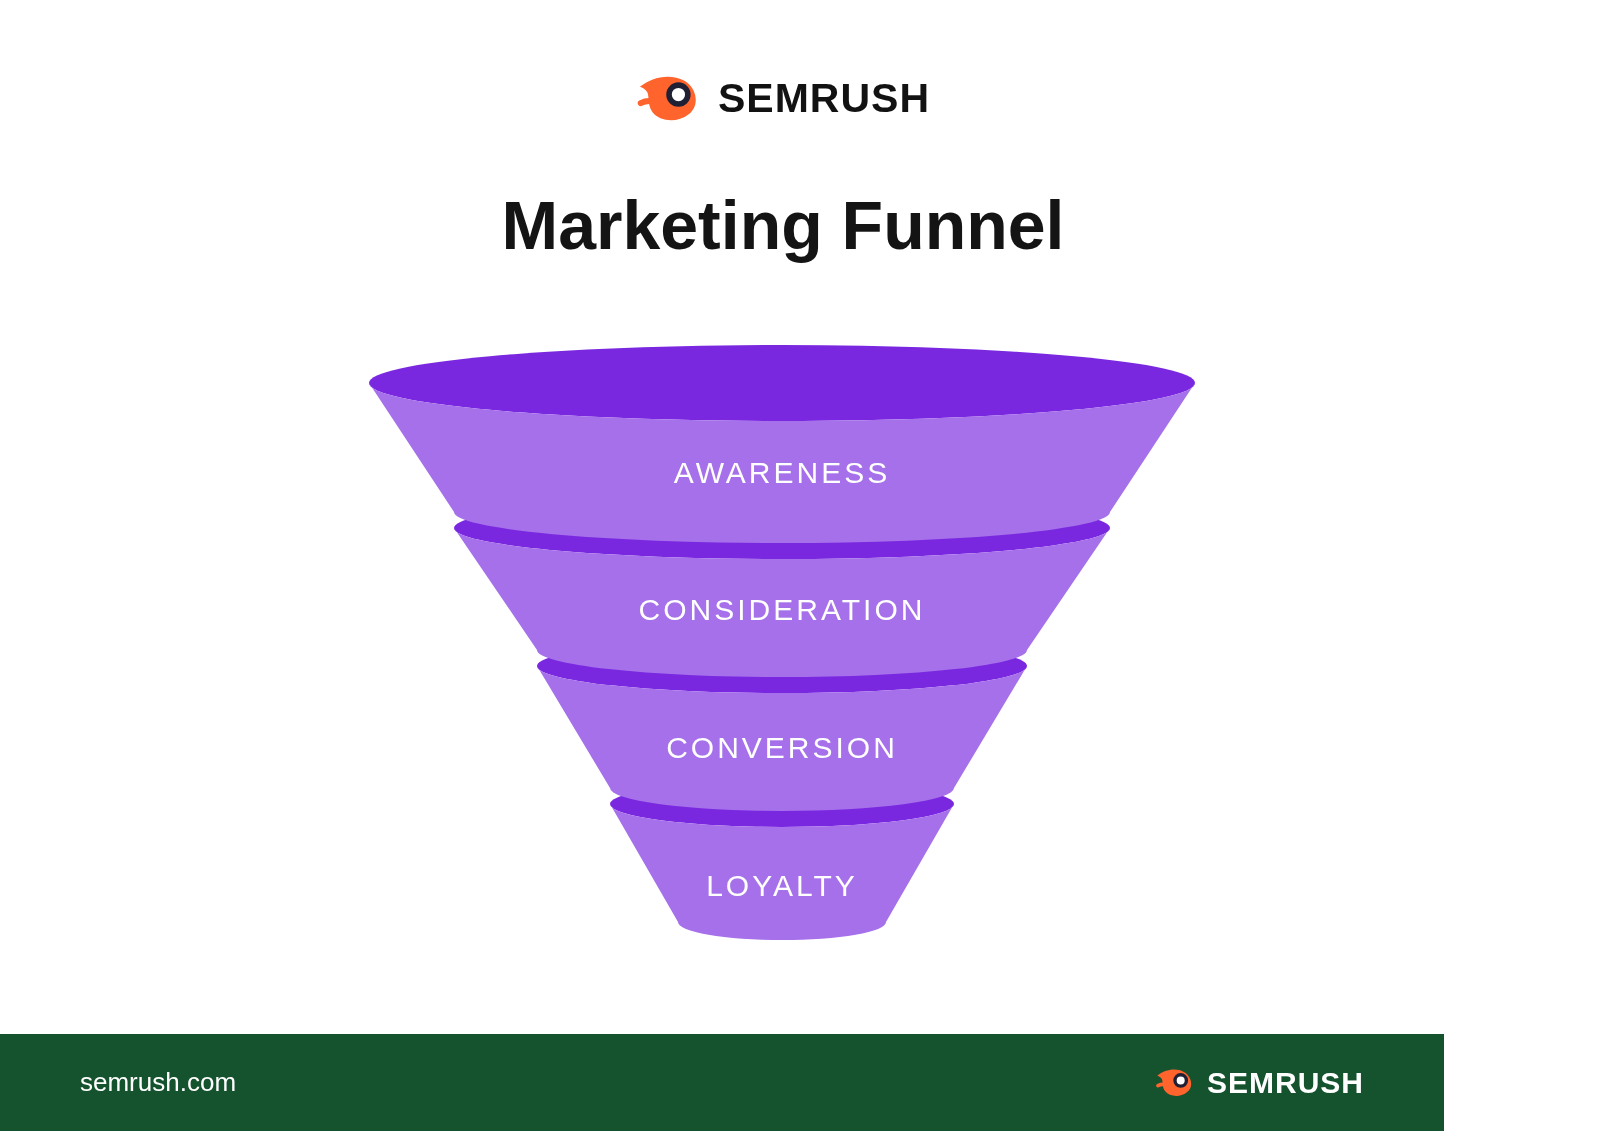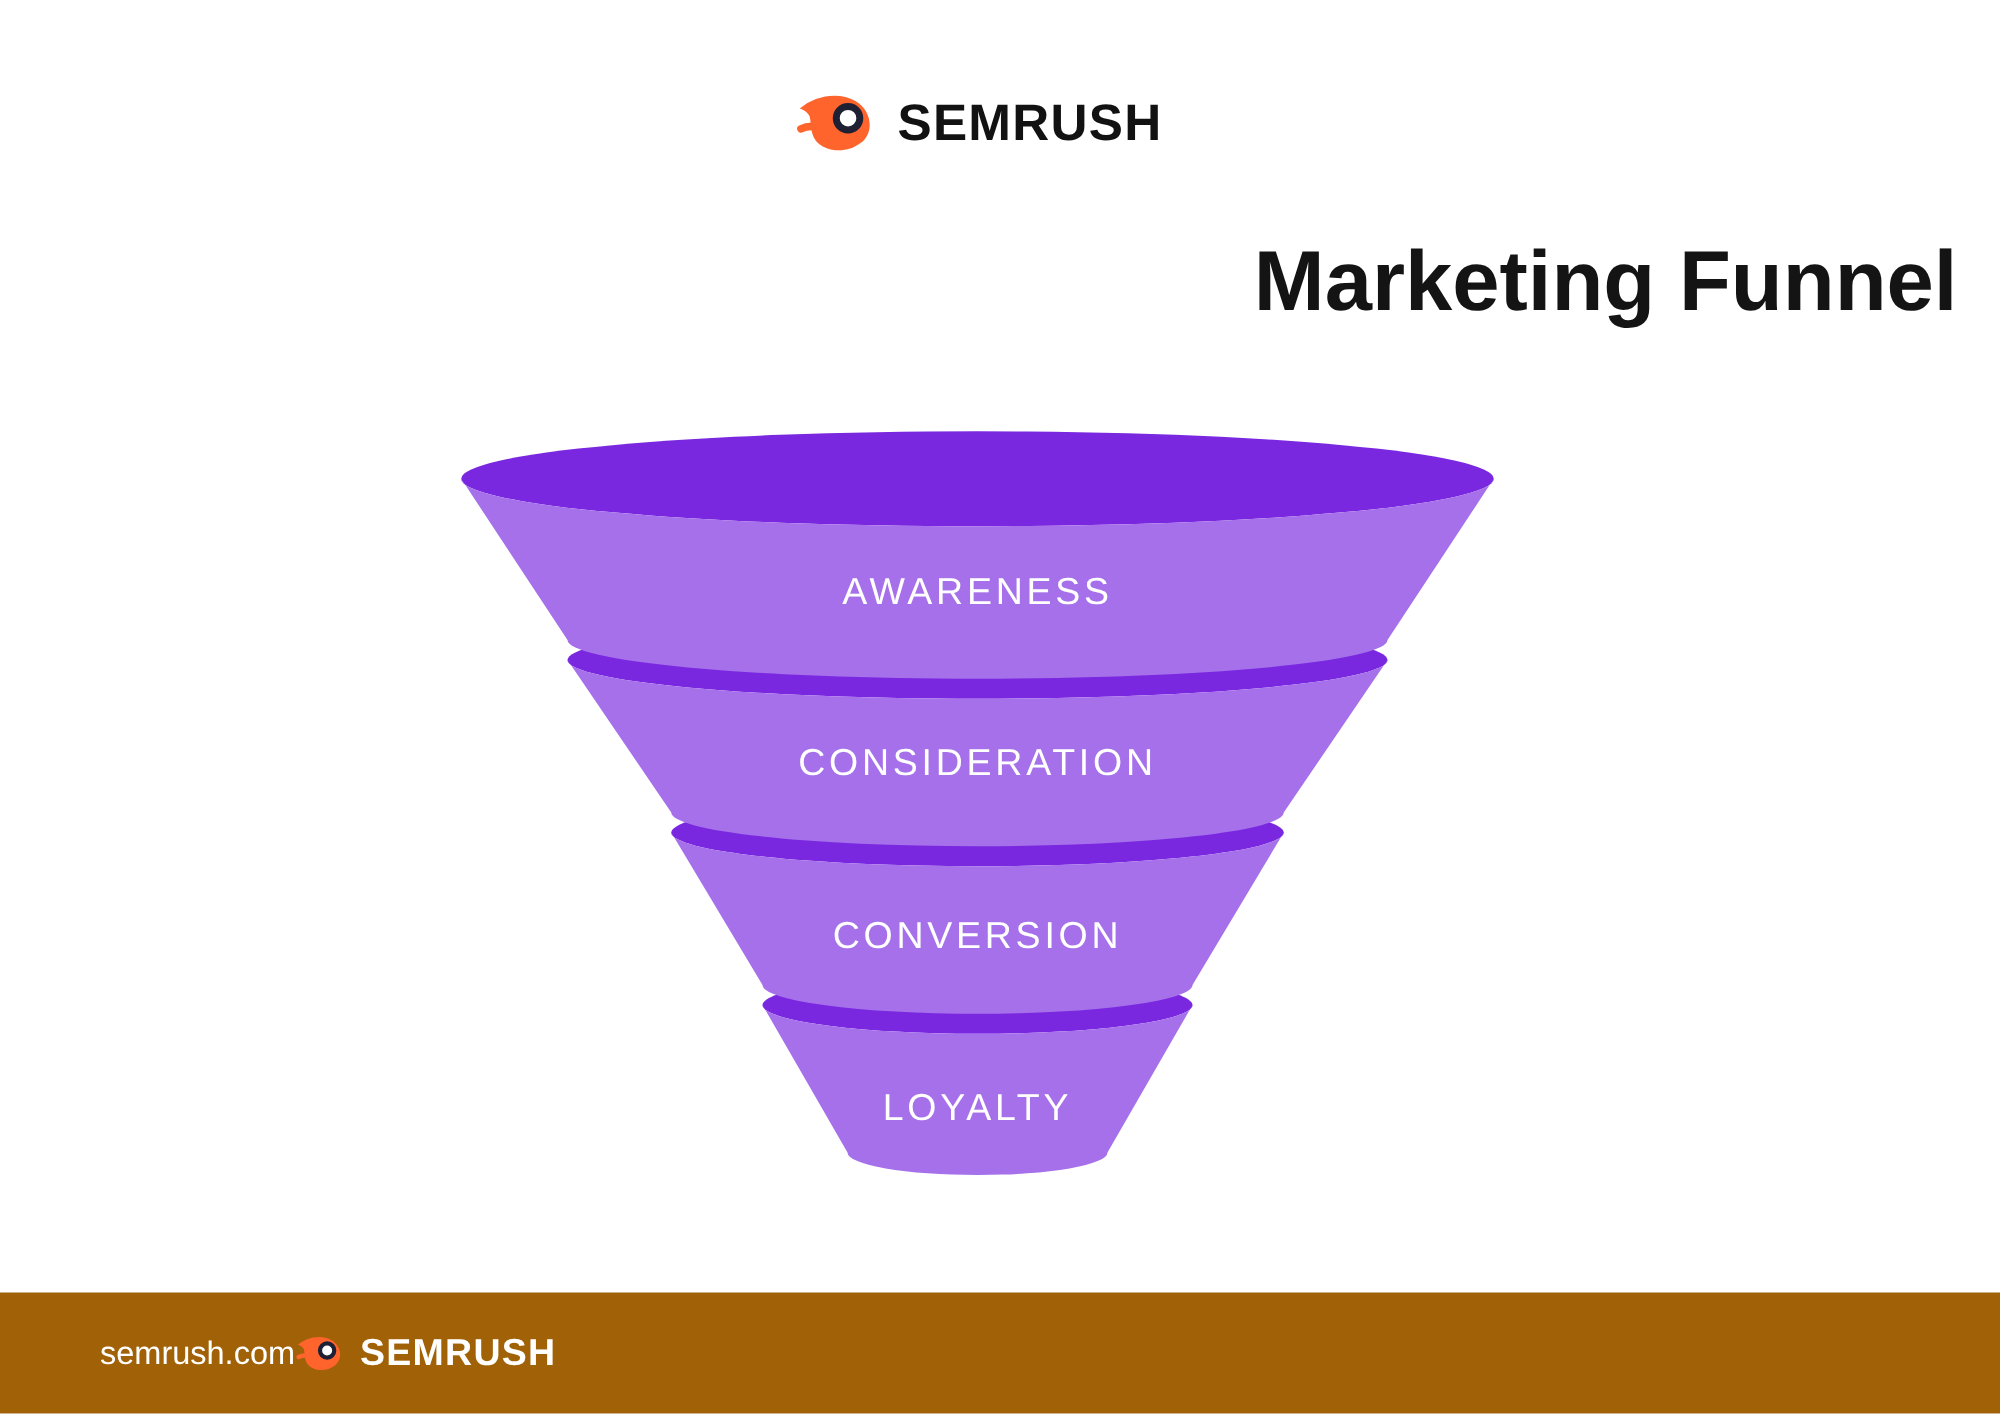--- a/index.html
+++ b/index.html
@@ -28,21 +28,21 @@
     font-weight: 800;
     letter-spacing: 1px;
     color: #121212;
   }
   
   .title {
     position: absolute;
     top: 190px;
     left: 0;
     width: 1566px;
-    text-align: right;
+    text-align: center;
     font-size: 68px;
     line-height: 1.05;
     font-weight: 700;
     color: #141414;
   }
   
   .funnel-layer {
     position: absolute;
     inset: 0;
     width: 1600px;
@@ -53,25 +53,26 @@
     font-family: "Liberation Sans", "DejaVu Sans", sans-serif;
     font-size: 30px;
     letter-spacing: 3px;
     font-weight: 400;
   }
   
   .footer {
     position: absolute;
     left: 0;
     bottom: 0;
-    width: 1600px;
+    width: 1444px;
     height: 97px;
-    background: #a16207;
+    background: #14532d;
     display: flex;
     align-items: center;
+    justify-content: space-between;
     padding: 0 80px;
     box-sizing: border-box;
   }
   .footer .site {
     color: #ffffff;
     font-size: 26px;
     font-weight: 400;
   }
   .footer-logo {
     display: flex;

